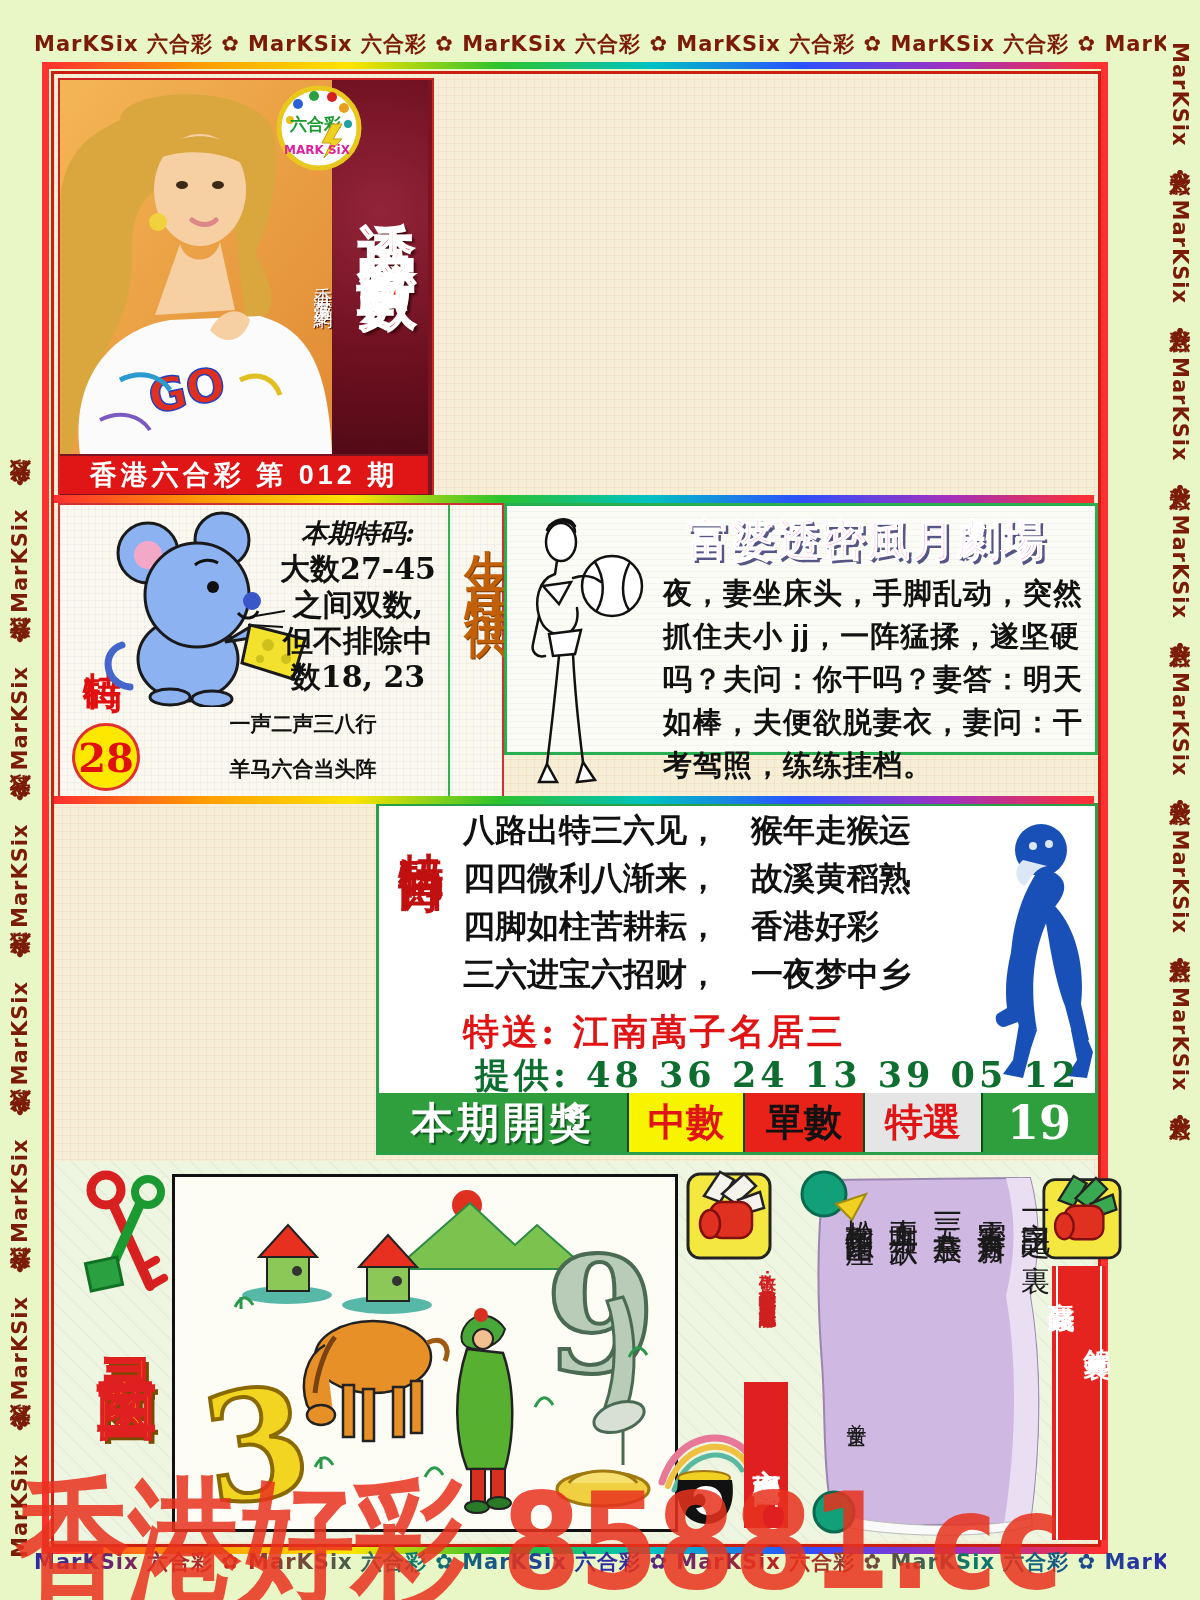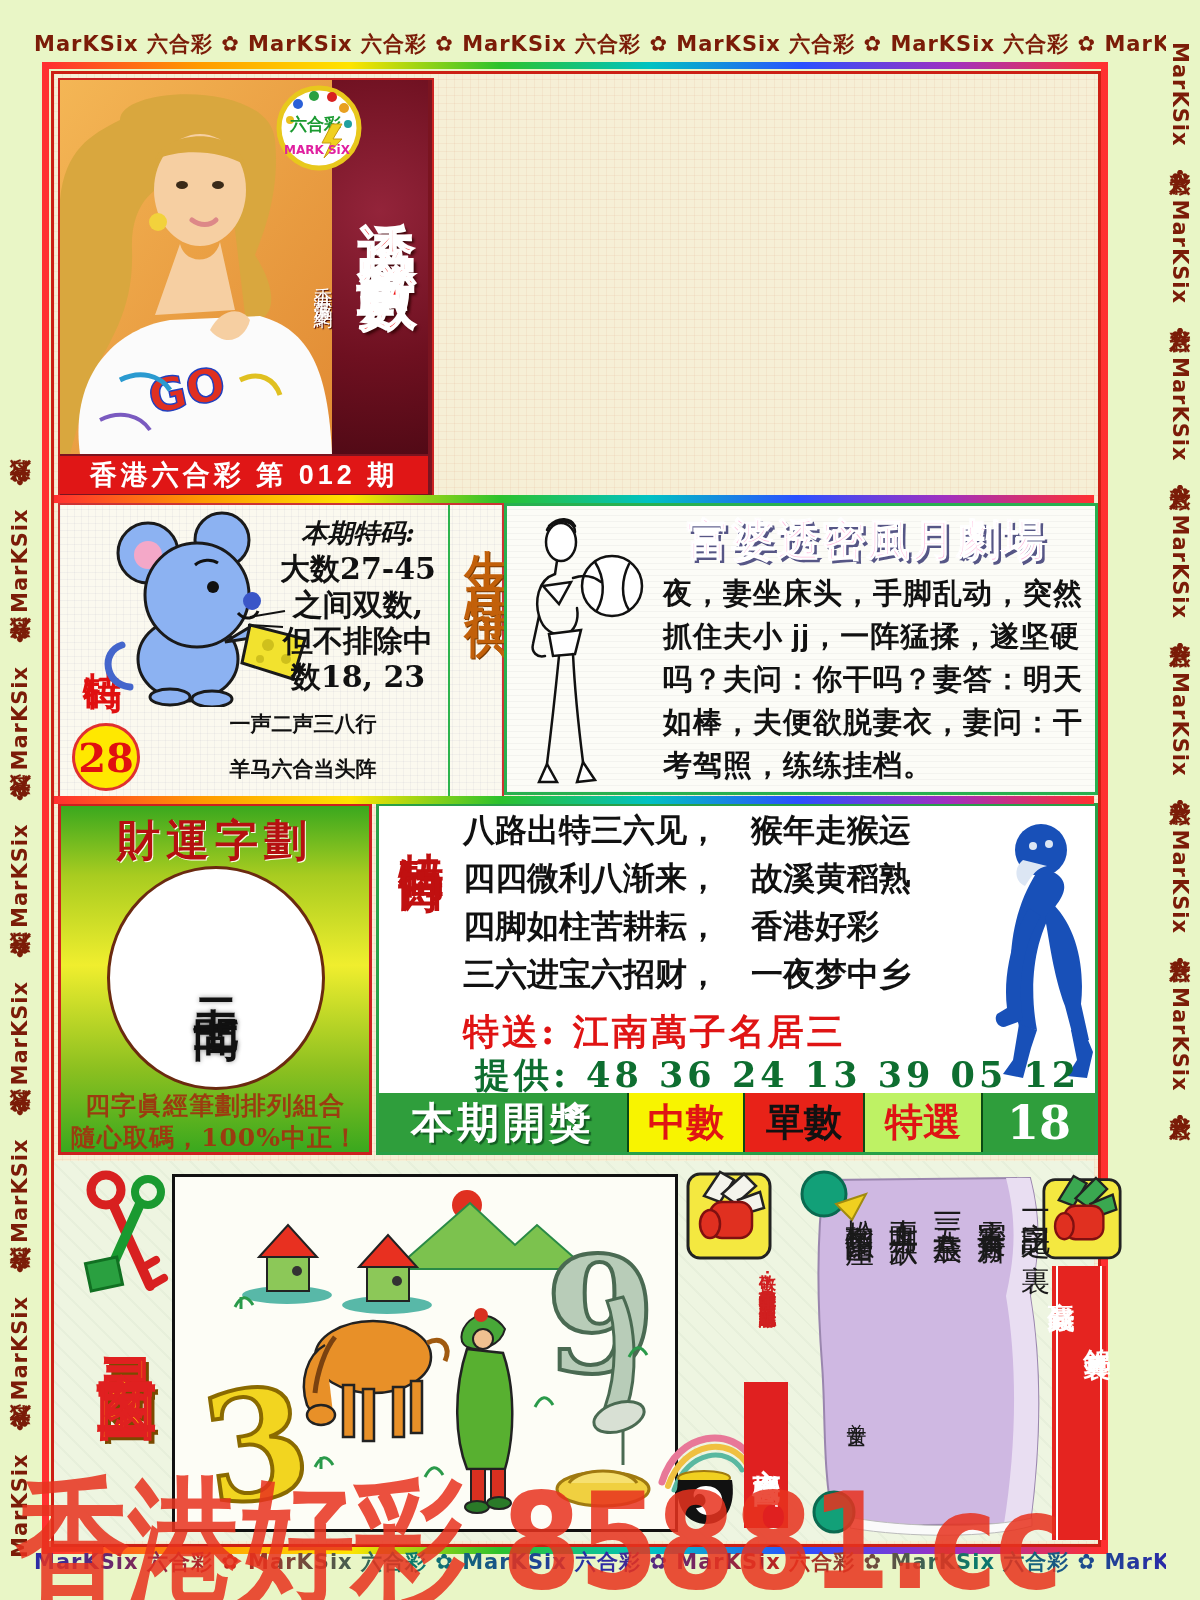--- a/index.html
+++ b/index.html
@@ -69,21 +69,21 @@
   .zball{left:12px;top:218px;width:62px;height:62px;border-radius:50%;background:#ffe800;border:3px solid #e03030;
     display:flex;align-items:center;justify-content:center;font:bold 40px "DejaVu Serif",serif;color:#e01010;}
   .mouse{left:40px;top:2px;width:215px;height:200px;}
   .ztips{left:216px;top:10px;width:164px;font-weight:bold;font-family:"DejaVu Serif",serif;color:#111;}
   .ztips div{font-size:30px;line-height:36px;text-align:center;}
   .ztips div:first-child{font-size:26px;font-style:italic;}
   .zverse{left:100px;top:196px;width:286px;text-align:center;font-weight:bold;font-family:"DejaVu Serif",serif;color:#111;}
   .zverse div{font-size:21px;line-height:45px;}
 
   
-  .story-panel{left:504px;top:503px;width:594px;height:292px;border:3px solid #28b050;background:#fcfcf7;z-index:2;box-sizing:border-box;
+  .story-panel{left:504px;top:503px;width:594px;height:252px;border:3px solid #28b050;background:#fcfcf7;z-index:2;box-sizing:border-box;
     background-image:repeating-linear-gradient(0deg,rgba(140,140,140,.08) 0 1px,transparent 1px 6px);}
   .story-title{left:180px;top:6px;font-weight:bold;font-size:43px;letter-spacing:2px;color:#ffb6da;
     -webkit-text-stroke:1px #fff;text-shadow:3px 3px 0 #565686,-1px -1px 0 #fff;font-family:"DejaVu Serif",serif;white-space:nowrap;}
   .woman{left:2px;top:10px;width:152px;height:278px;}
   .story-lines{left:156px;top:66px;width:432px;font-weight:bold;font-family:Liberation Sans, sans-serif;color:#111;}
   .story-lines div{font-size:29px;line-height:43px;letter-spacing:1px;}
 
   
   .fortune-panel{left:58px;top:803px;width:314px;height:352px;border:3px solid #cc2020;box-sizing:border-box;z-index:2;
     background:linear-gradient(180deg,#3aa81e 0%,#a8cc20 20%,#f0ee2e 46%,#8cc020 76%,#3aa81e 100%);}
@@ -103,21 +103,21 @@
   .poem-lines{left:84px;top:0;width:560px;font-weight:bold;font-family:"DejaVu Serif",serif;color:#111;}
   .poem-lines div{font-size:32px;line-height:48px;}
   .monkey{left:614px;top:2px;width:104px;height:276px;}
   .psend{left:84px;top:202px;font-weight:bold;font-size:36px;color:#e01414;font-family:"DejaVu Serif",serif;letter-spacing:3px;}
   .pprov{left:96px;top:246px;font-weight:bold;font-size:35px;color:#0e6e30;font-family:"DejaVu Serif",serif;letter-spacing:4px;}
   .result-row{left:0px;top:287px;width:716px;height:59px;display:flex;font-family:"DejaVu Serif",serif;font-weight:bold;}
   .rcell{display:flex;align-items:center;justify-content:center;height:100%;box-sizing:border-box;border-right:2px solid #0a4a14;}
   .r-open{width:250px;background:#2f9e3c;color:#fff;font-size:42px;letter-spacing:4px;text-shadow:2px 2px 1px #135c22;}
   .r-mid{width:116px;background:#f8f400;color:#e01414;font-size:38px;}
   .r-odd{width:120px;background:#e82218;color:#111;font-size:38px;}
-  .r-pick{width:118px;background:#bef264;color:#e01414;font-size:38px;}
+  .r-pick{width:118px;background:#e5e5e5;color:#e01414;font-size:38px;}
   .r-val{width:112px;background:#2f9e3c;color:#fff;font-size:46px;border-right:none;}
 
   
   .bottom-bg{left:54px;top:1161px;width:1040px;height:380px;background:#eef5e1;z-index:1;
     background-image:repeating-linear-gradient(45deg,rgba(120,150,120,.06) 0 2px,transparent 2px 14px);}
   .keys{left:70px;top:1164px;width:110px;height:145px;z-index:2;}
   .treasure-title{left:88px;top:1312px;height:228px;font-weight:bold;font-size:58px;color:#ffd900;letter-spacing:14px;z-index:2;
     -webkit-text-stroke:2px #e02020;text-shadow:4px 4px 0 #7a4a00;font-family:"DejaVu Serif",serif;}
   .painting{left:172px;top:1174px;width:500px;height:352px;background:#fdfdf6;border:3px solid #111;z-index:2;}
 
@@ -325,30 +325,20 @@
         <div>夜，妻坐床头，手脚乱动，突然</div>
         <div>抓住夫小 jj，一阵猛揉，遂坚硬</div>
         <div>吗？夫问：你干吗？妻答：明天</div>
         <div>如棒，夫便欲脱妻衣，妻问：干</div>
         <div>考驾照，练练挂档。</div>
       </div>
   </div>
 
   <div class="abs divider" style="top:796px;"></div>
 
-  <div class="abs fortune-panel">
-    <div class="abs fortune-title">財運字劃</div>
-    <div class="abs fortune-oval">
-      <div class="v">二七三間</div>
-    </div>
-    <div class="abs fortune-foot">
-        <div>四字眞經筆劃排列組合</div>
-        <div>隨心取碼，100%中正！</div>
-      </div>
-  </div>
 
   <div class="abs poem-panel">
     <div class="abs v poem-title">特码诗曰：</div>
     <div class="abs poem-lines">
         <div>八路出特三六见，　猴年走猴运</div>
         <div>四四微利八渐来，　故溪黄稻熟</div>
         <div>四脚如柱苦耕耘，　香港好彩</div>
         <div>三六进宝六招财，　一夜梦中乡</div>
       </div>
     <svg class="abs monkey" viewBox="0 0 104 276">
@@ -370,21 +360,21 @@
     </div>
     <div class="abs pprov">
       <span>提供:</span>
       <span>48 36 24 13 39 05 12</span>
     </div>
     <div class="abs result-row">
       <div class="rcell r-open">本期開獎</div>
       <div class="rcell r-mid">中數</div>
       <div class="rcell r-odd">單數</div>
       <div class="rcell r-pick">特選</div>
-      <div class="rcell r-val">18</div>
+      <div class="rcell r-val">19</div>
     </div>
   </div>
 
   <div class="abs bottom-bg"></div>
 
   <svg class="abs keys" viewBox="0 0 110 145">
     <g fill="none" stroke-linecap="round">
       <circle cx="36" cy="26" r="15" stroke="#d82020" stroke-width="9"></circle>
       <line x1="43" y1="40" x2="80" y2="122" stroke="#d82020" stroke-width="10"></line>
       <line x1="80" y1="122" x2="94" y2="114" stroke="#d82020" stroke-width="8"></line>

